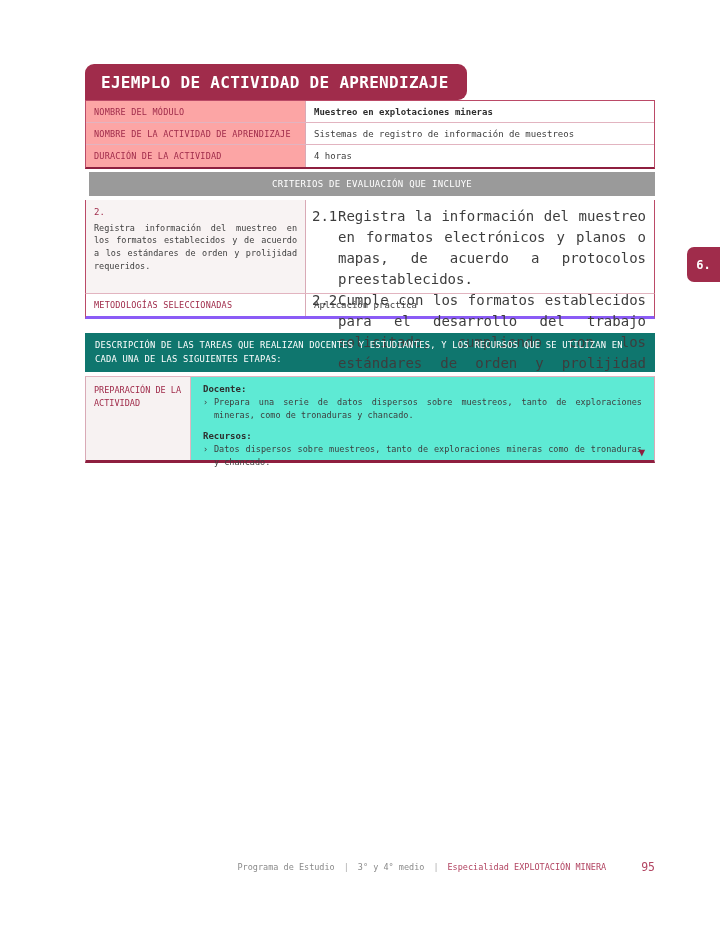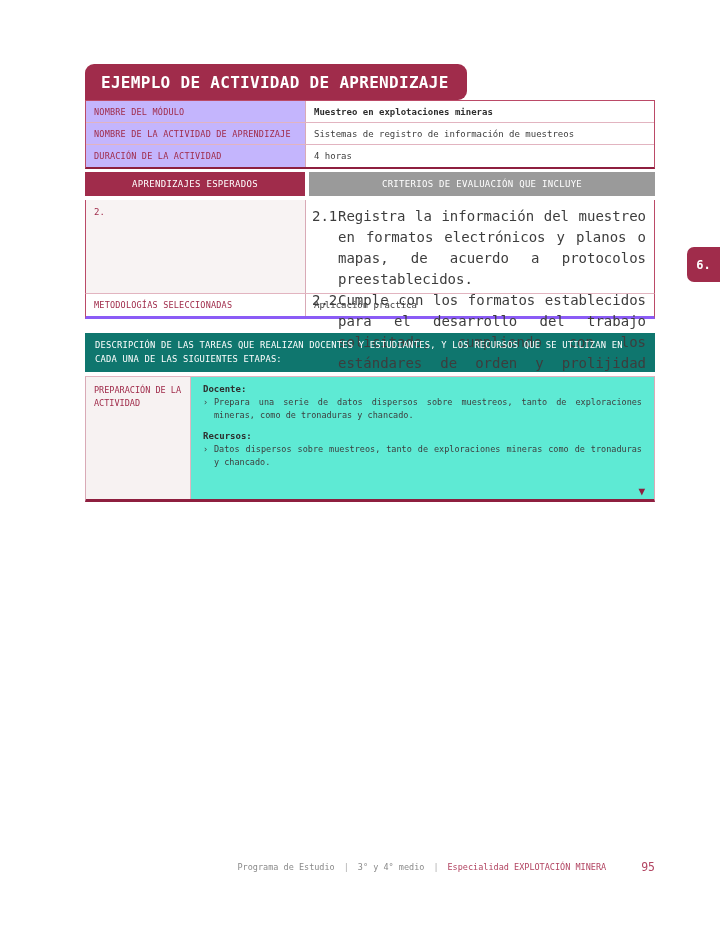--- a/index.html
+++ b/index.html
@@ -20,21 +20,21 @@
   }
 
   
   .info-table { border: 1px solid #bb4a67; border-bottom: 2px solid #8e1f3f; }
   .irow { display: flex; height: 22px; border-bottom: 1px solid #e2b4c0; }
   .irow:last-child { border-bottom: none; }
   .ilabel {
     flex: 0 0 220px; border-right: 1px solid #d9aab6;
     color: #a02c4b; font-size: 8.5px; letter-spacing: 0.2px;
     display: flex; align-items: center; padding: 0 6px 0 8px;
-    background: #c4b5fd;
+    background: #fca5a5;
   }
   .ival { flex: 1; display: flex; align-items: center; padding: 0 8px; font-size: 9px; color: #3d3d3d; }
   .ival.bold { font-weight: bold; color: #2e2e2e; }
 
   
   .hdr-row { display: flex; margin-top: 3px; height: 24px; }
   .hdr-left {
     flex: 0 0 220px; background: #a02c4b; color: #fff;
     font-size: 9px; letter-spacing: 0.3px;
     display: flex; align-items: center; justify-content: center;
@@ -70,21 +70,21 @@
 
   
   .banner {
     margin-top: 14px; background: #0f766e; color: #ffffff;
     font-size: 8.8px; line-height: 1.55; letter-spacing: 0.2px;
     padding: 6px 10px; min-height: 38px;
   }
 
   
   .prep {
-    display: flex; margin-top: 4px; height: 126px; position: relative;
+    display: flex; margin-top: 4px; height: 87px; position: relative;
     border: 1px solid #d9aab6; border-bottom: 3px solid #8e1f3f;
     border-top: 1px solid #e2b4c0;
     justify-content: space-between;
   }
   .prep-left {
     flex: 0 0 105px; background: #f7f2f2; border-right: 1px solid #e2b4c0;
     padding: 7px 6px 0 8px; color: #a02c4b; font-size: 8.5px; line-height: 1.5;
   }
   .prep-right { flex: 1; background: #5eead4; padding: 7px 12px 0 12px; }
   .prep-h { font-weight: bold; font-size: 9px; color: #2e2e2e; margin-bottom: 2px; }
@@ -132,28 +132,28 @@
         <div class="ilabel">NOMBRE DE LA ACTIVIDAD DE APRENDIZAJE</div>
         <div class="ival">Sistemas de registro de información de muestreos</div>
       </div>
       <div class="irow">
         <div class="ilabel">DURACIÓN DE LA ACTIVIDAD</div>
         <div class="ival">4 horas</div>
       </div>
     </div>
 
     <div class="hdr-row">
-      <div class="hdr-left">APRENDIZAJES ESPERADOS</div>
       <div class="hdr-gap"></div>
       <div class="hdr-right">CRITERIOS DE EVALUACIÓN QUE INCLUYE</div>
     </div>
 
     <div class="content-row">
       <div class="cell-left">
         <span class="ae-num">2.</span>
+        <p>Registra información del muestreo en los formatos establecidos y de acuerdo a los estándares de orden y prolijidad requeridos.</p>
       </div>
       <div class="cell-right">
         <div class="crit">
           <span class="cnum">2.1</span>
           <span class="ctext">Registra la información del muestreo en formatos electrónicos y planos o mapas, de acuerdo a protocolos preestablecidos.</span>
         </div>
         <div class="crit">
           <span class="cnum">2.2</span>
           <span class="ctext">Cumple con los formatos establecidos para el desarrollo del trabajo solicitado, cumpliendo con los estándares de orden y prolijidad requeridos, de acuerdo a las reglas establecidas.</span>
         </div>

